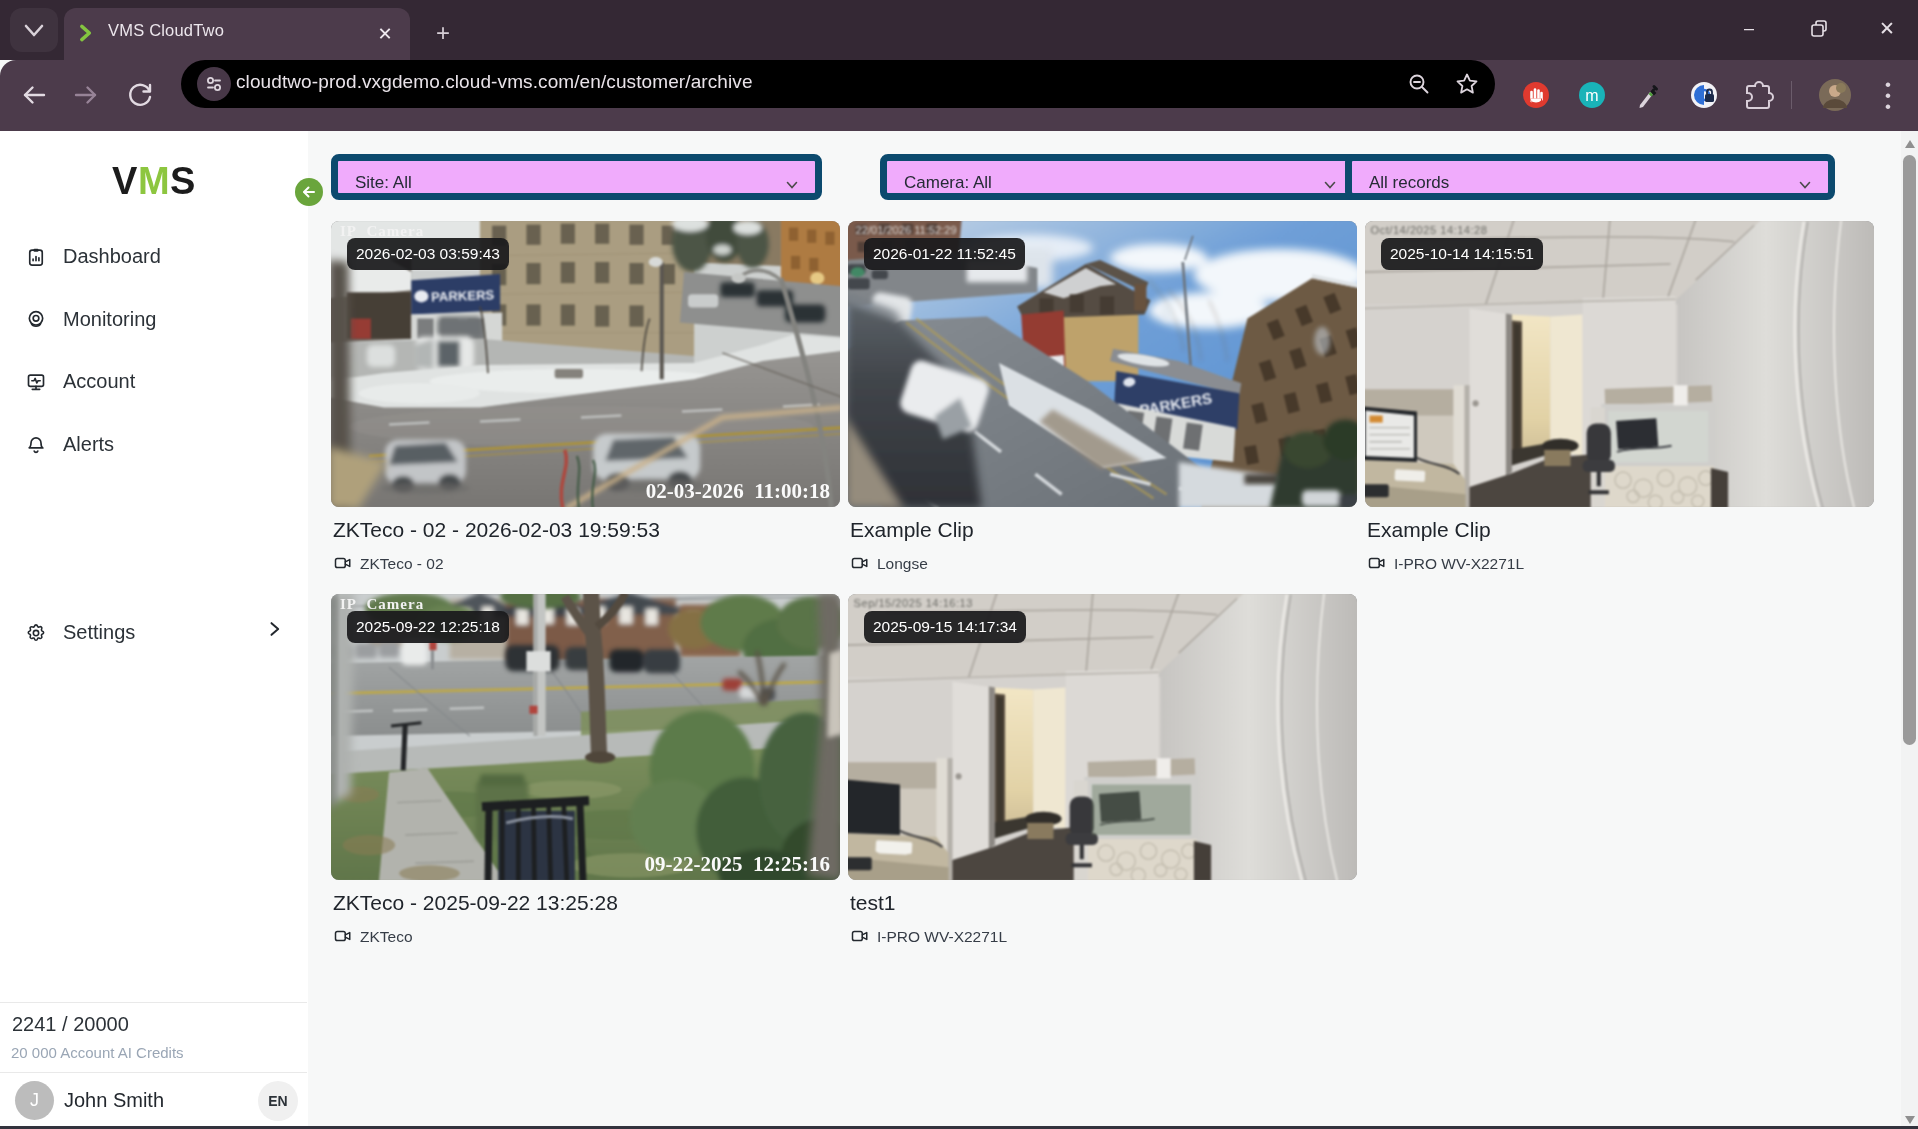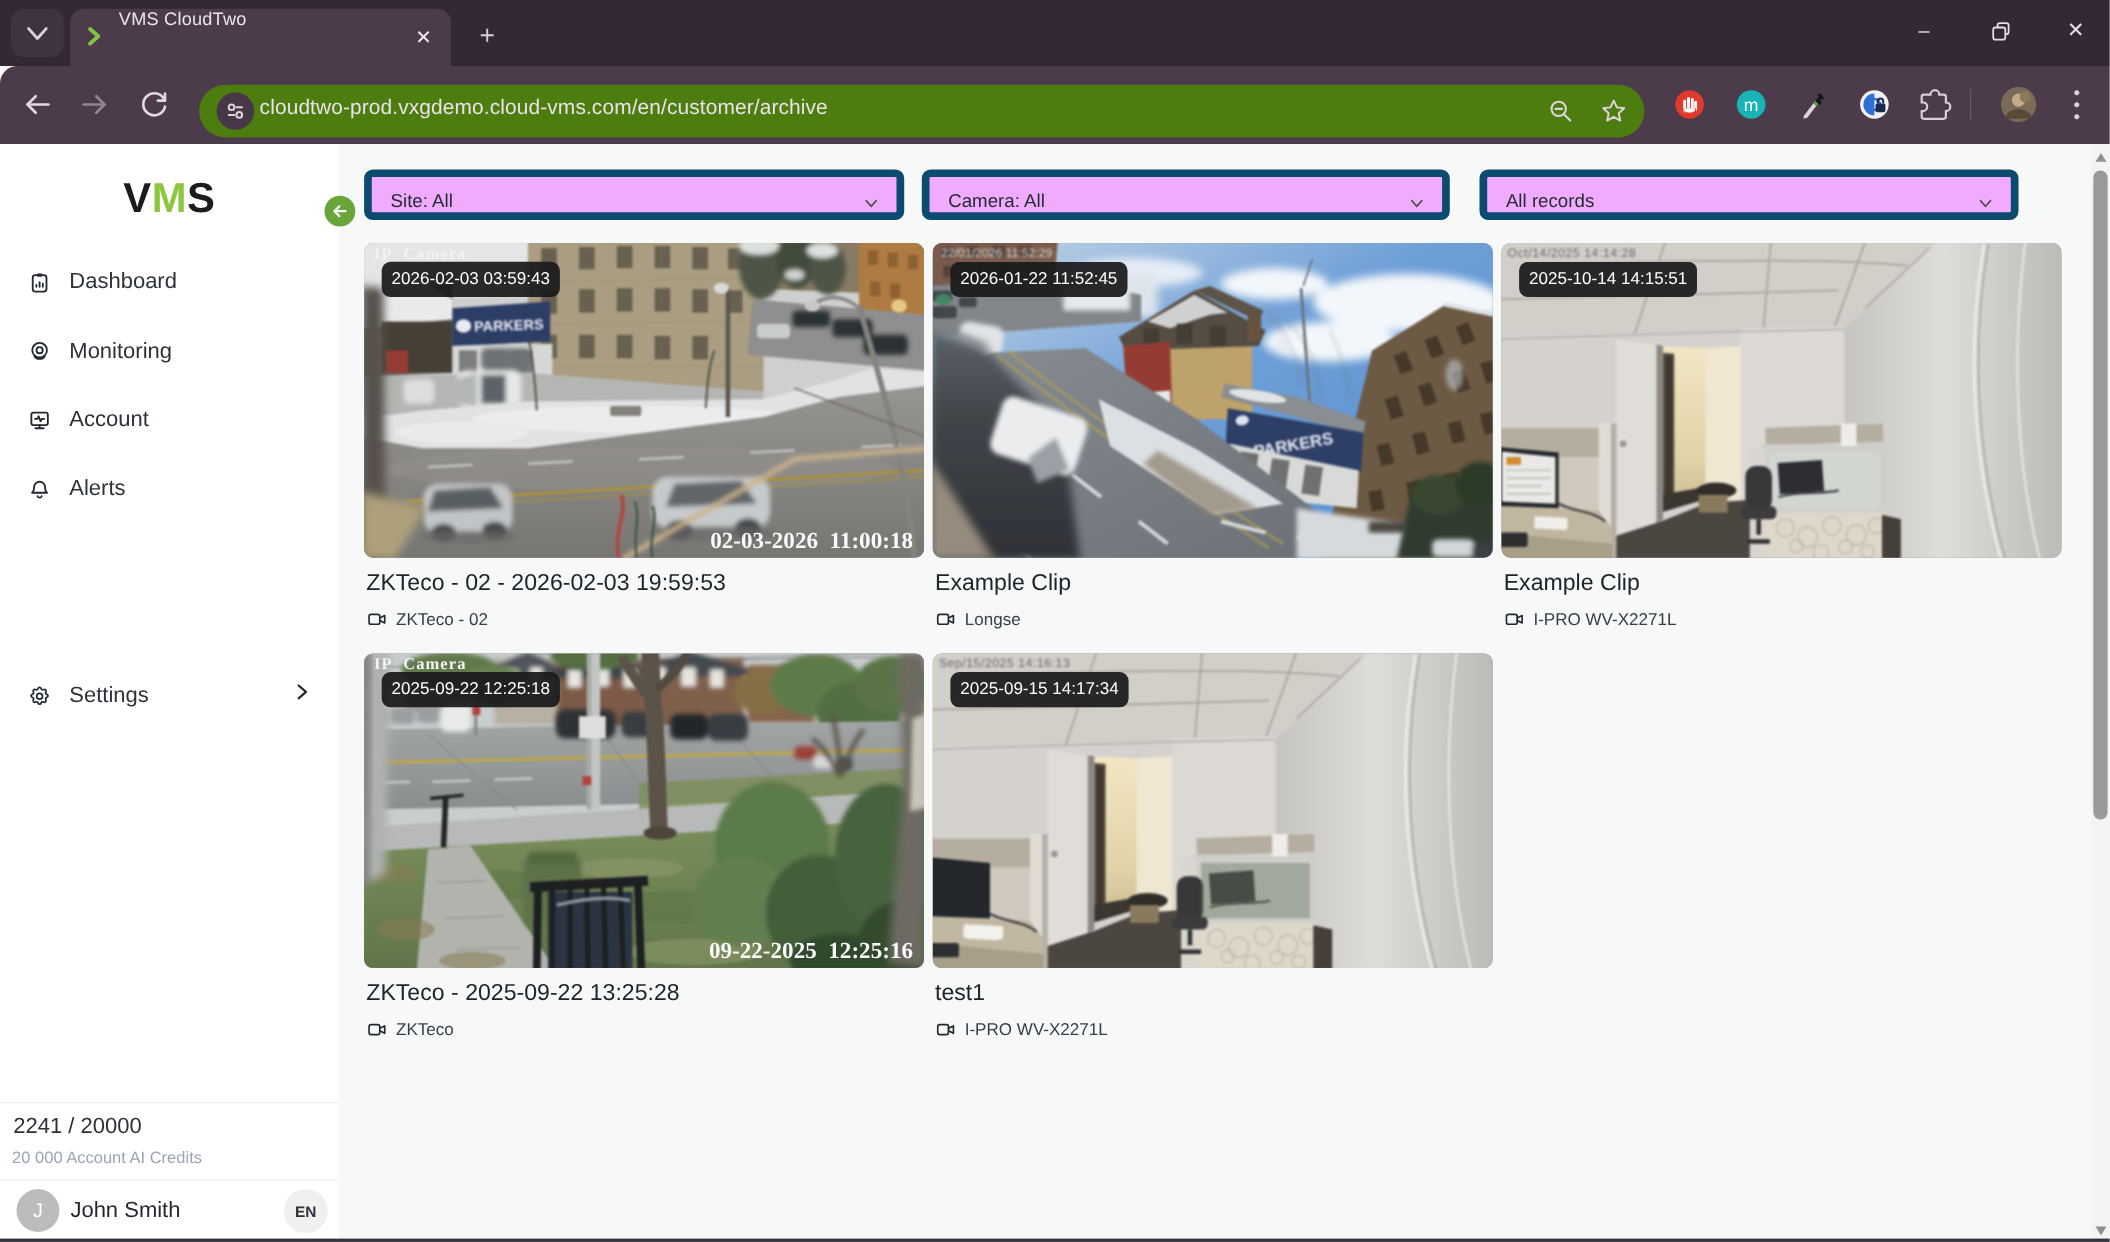--- a/index.html
+++ b/index.html
@@ -5,29 +5,29 @@
 * { margin:0; padding:0; box-sizing:border-box; }
 html,body { width:1918px; height:1129px; overflow:hidden; font-family:"Liberation Sans", sans-serif; }
 #stage { position:relative; width:1918px; height:1129px; background:#f7f8f8; }
 .abs { position:absolute; }
 
 
 #tabstrip { left:0; top:0; width:1918px; height:60px; background:#342834; }
 #tabcaret { left:10px; top:8px; width:48px; height:44px; border-radius:12px; background:#3f333f; }
 #tab { left:64px; top:8px; width:346px; height:52px; background:#4c3b4b; border-radius:12px 12px 0 0; }
 #tab .fav { position:absolute; left:12px; top:15px; width:20px; height:20px; }
-#tab .ttl { position:absolute; left:44px; top:1px; color:#ece6ec; font-size:16.5px; letter-spacing:.2px; }
+#tab .ttl { position:absolute; left:44px; top:13px; color:#ece6ec; font-size:16.5px; letter-spacing:.2px; }
 #tab .cls { position:absolute; right:12px; top:13px; width:26px; height:26px; color:#f0eaf0; font-size:18px; line-height:26px; text-align:center; }
 #newtab { left:425px; top:16px; width:36px; height:36px; color:#d5cdd5; font-size:24px; font-weight:300; text-align:center; line-height:34px; }
 #winmin { left:1727px; top:18px; width:44px; height:24px; color:#e6e0e6; font-size:18px; text-align:center; line-height:20px;}
 #winres { left:1796px; top:18px; width:44px; height:24px; }
 #winclo { left:1865px; top:16px; width:44px; height:26px; color:#e6e0e6; font-size:19px; text-align:center; line-height:26px; }
 #toolbar { left:0; top:60px; width:1918px; height:71px; background:#4c3b4b; border-radius:16px 0 0 0; }
 .navic { top:75px; width:40px; height:40px; color:#d9d1d9; font-size:24px; text-align:center; line-height:40px; }
-#urlpill { left:181px; top:77px; width:1314px; height:48px; border-radius:24px; background:#4d7c0f; }
+#urlpill { left:181px; top:60px; width:1314px; height:48px; border-radius:24px; background:#000000; }
 #tunec { left:16px; top:7px; width:34px; height:34px; border-radius:50%; background:#473747; }
 #urltext { left:55px; top:11px; font-size:19px; color:#e9e3e9; letter-spacing:.1px; }
 #zoomic { left:1225px; top:11px; }
 #staric { left:1272px; top:10px; }
 .extic { top:78px; width:34px; height:34px; }
 #extdiv { left:1791px; top:81px; width:1px; height:28px; background:#6b5c6b; }
 #menudots { left:1874px; top:79px; width:28px; height:32px; color:#ddd5dd; font-size:17px; text-align:center; line-height:11px; }
 
 
 #app { left:0; top:131px; width:1918px; height:996px; background:#f7f8f8; }
@@ -230,21 +230,21 @@
     <div id="uavatar" class="abs">J</div>
     <div id="uname" class="abs">John Smith</div>
     <div id="ulang" class="abs">EN</div>
 
     <div class="dd abs" style="left:331px;width:491px;">
         <div class="lab">Site: All</div>
         <svg class="ch" viewBox="0 0 14 14" fill="none" stroke="#4a4a4a" stroke-width="1.6" stroke-linecap="round">
           <path d="M2.5 4.5 L7 9.5 L11.5 4.5"></path>
         </svg>
       </div>
-    <div class="dd abs" style="left:838px;width:480px;">
+    <div class="dd abs" style="left:880px;width:480px;">
         <div class="lab">Camera: All</div>
         <svg class="ch" viewBox="0 0 14 14" fill="none" stroke="#4a4a4a" stroke-width="1.6" stroke-linecap="round">
           <path d="M2.5 4.5 L7 9.5 L11.5 4.5"></path>
         </svg>
       </div>
     <div class="dd abs" style="left:1345px;width:490px;">
         <div class="lab">All records</div>
         <svg class="ch" viewBox="0 0 14 14" fill="none" stroke="#4a4a4a" stroke-width="1.6" stroke-linecap="round">
           <path d="M2.5 4.5 L7 9.5 L11.5 4.5"></path>
         </svg>

